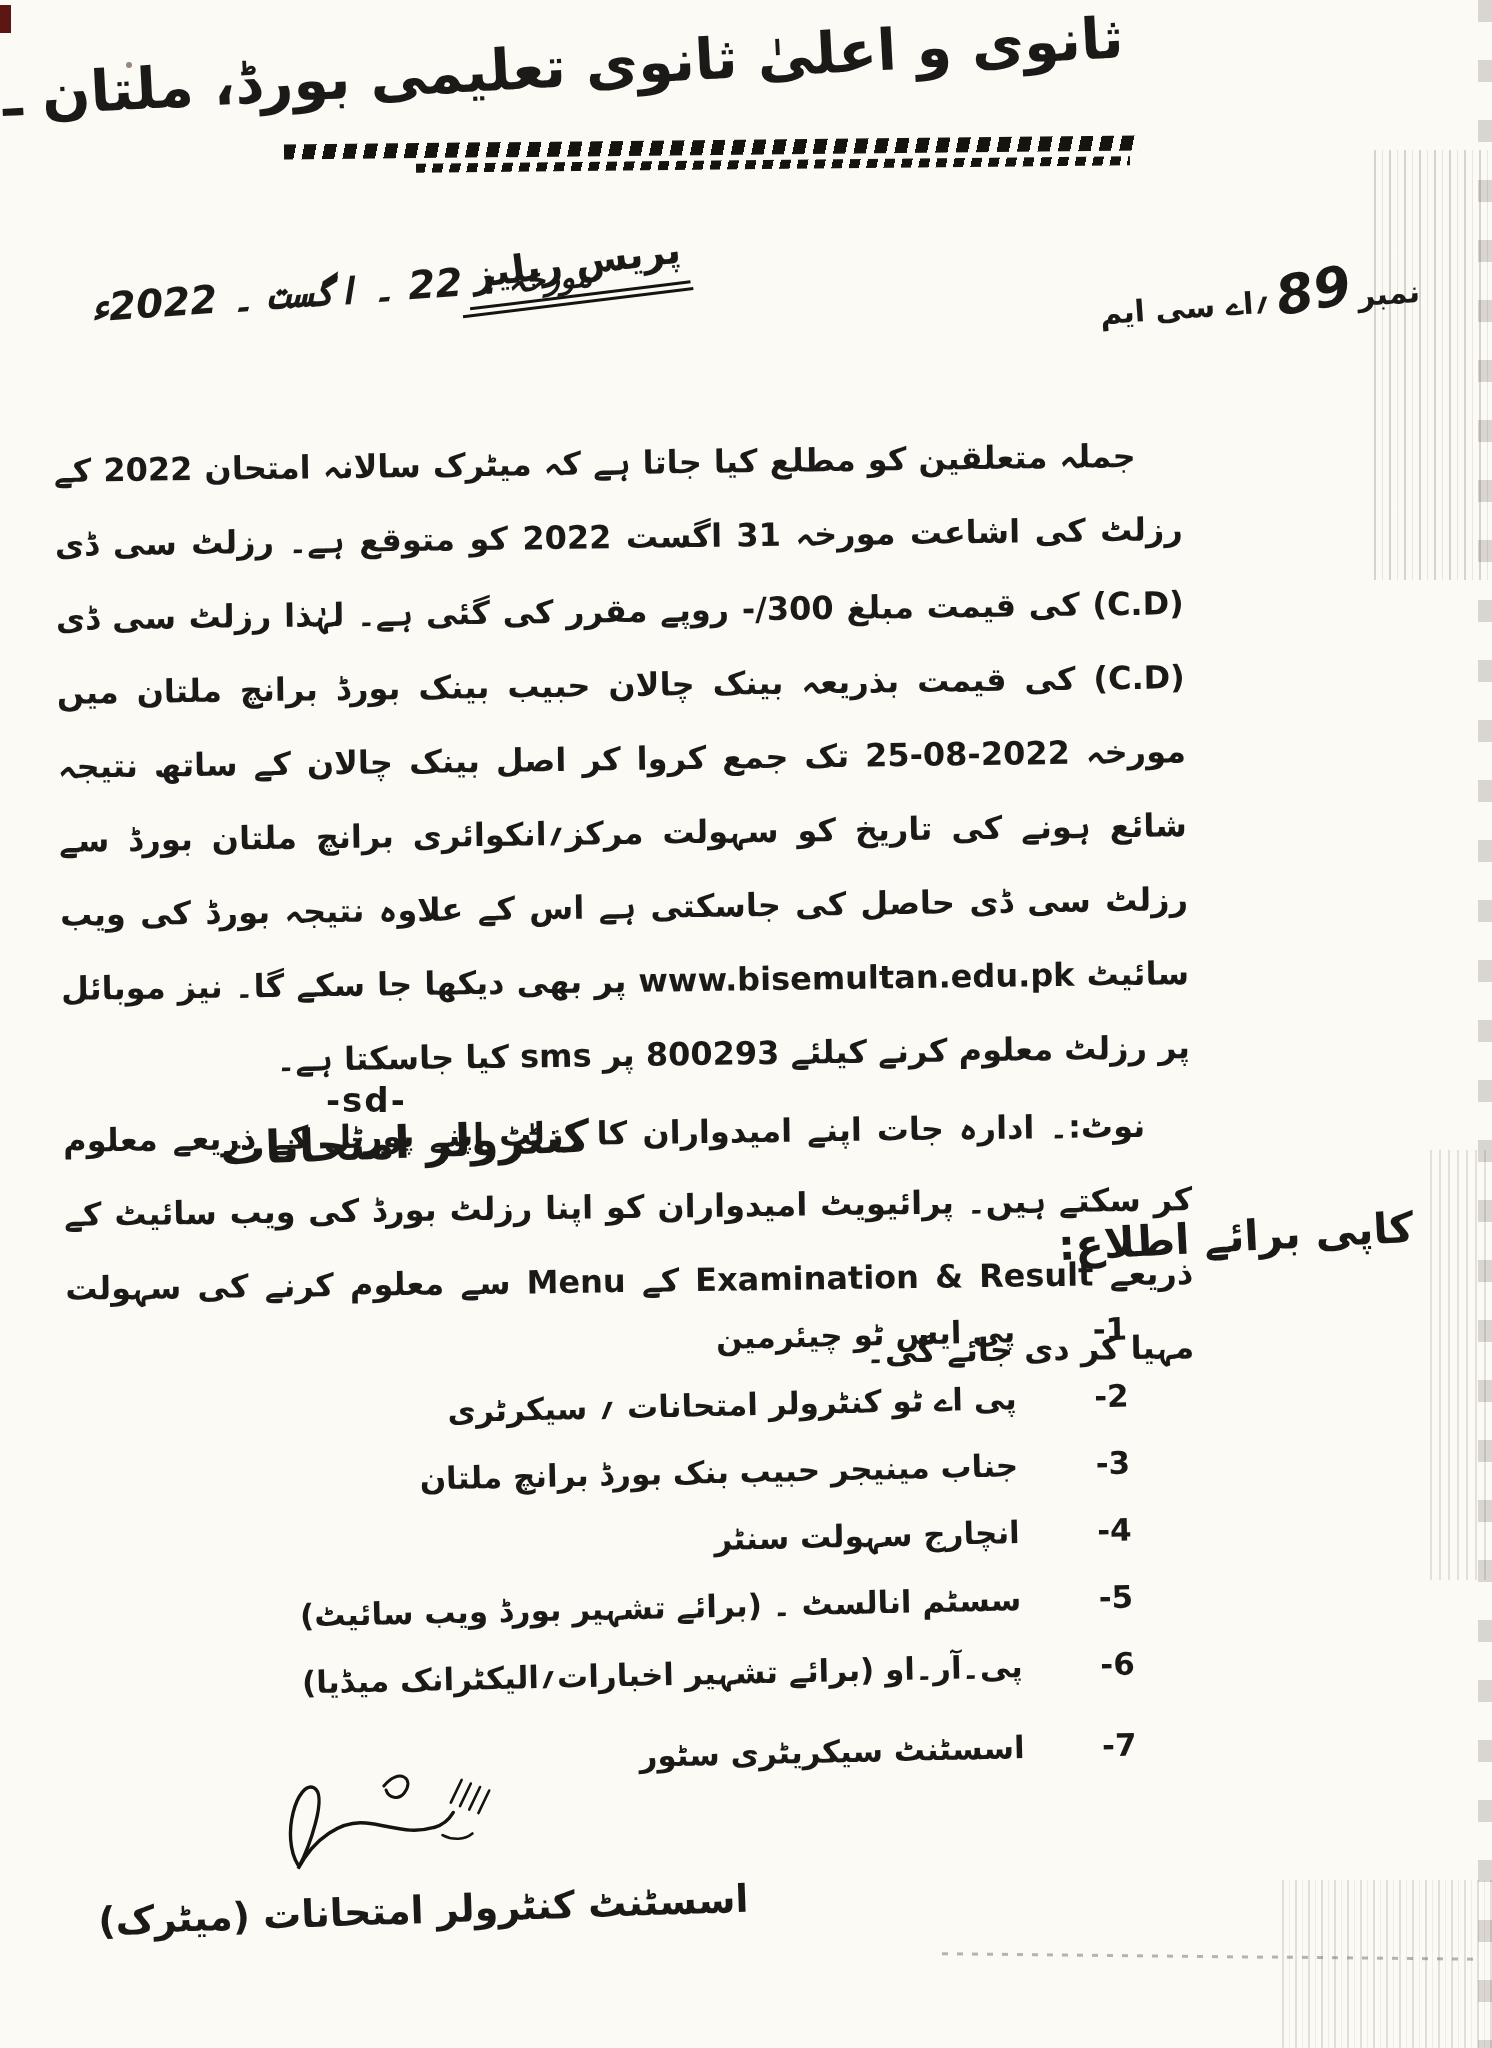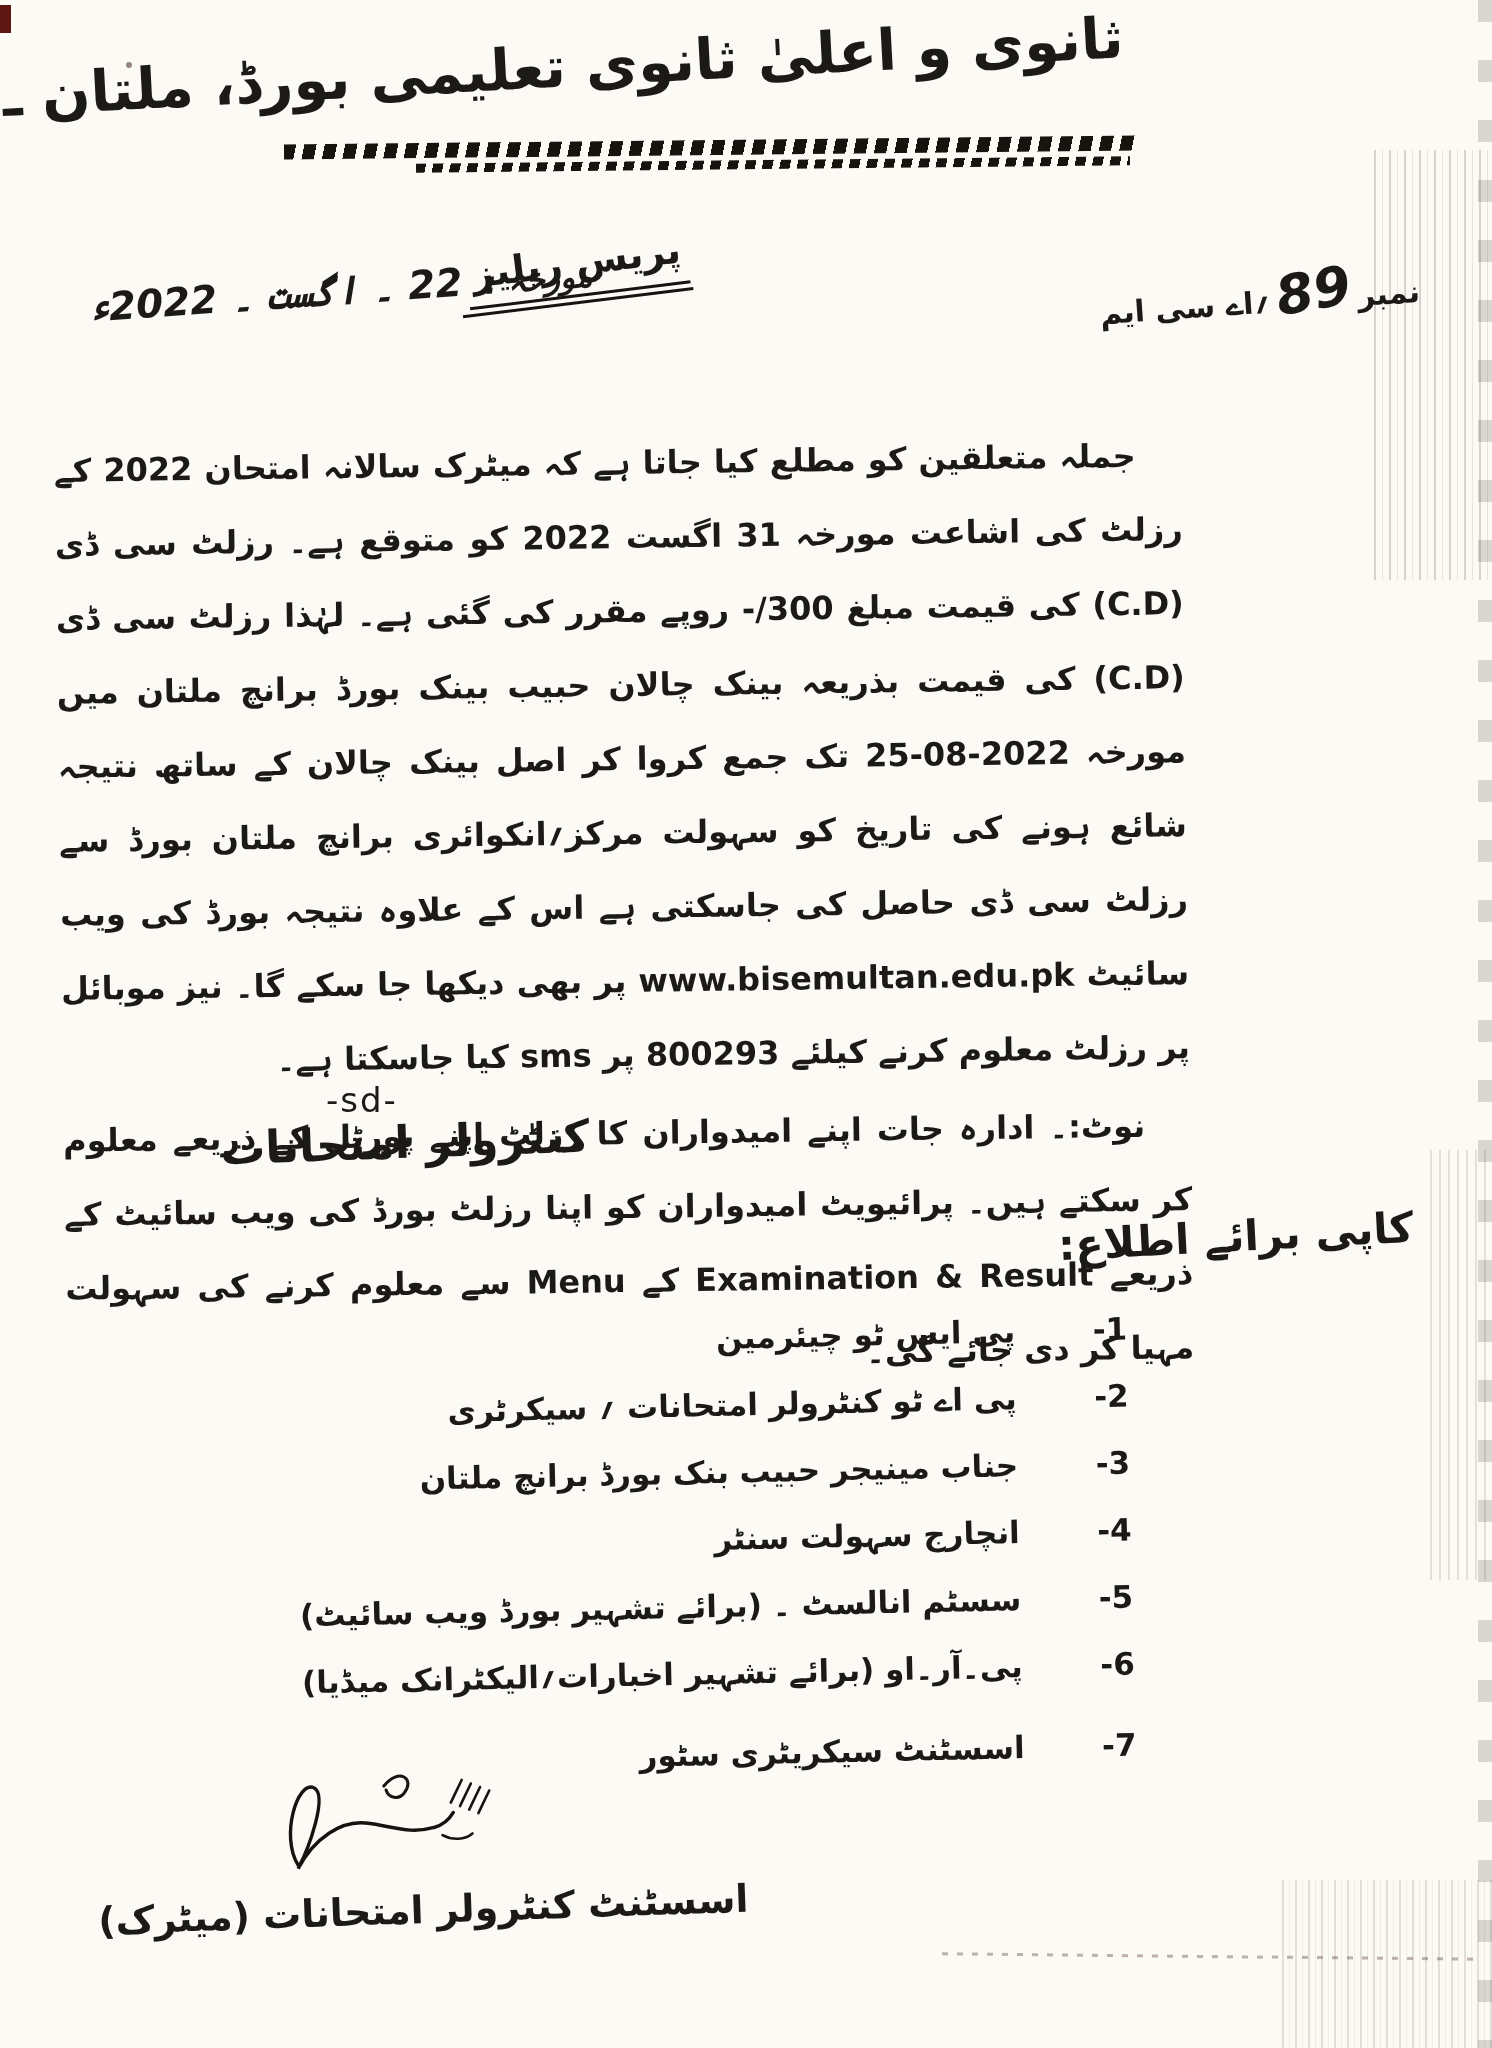--- a/index.html
+++ b/index.html
@@ -47,21 +47,21 @@
   .date-label{font-size:31px;font-weight:bold;font-style:italic;}
   .date-value{font-size:39px;font-weight:bold;font-style:italic;letter-spacing:2px;}
 
   
   .body-text{position:absolute;left:60px;top:426px;width:1128px;direction:rtl;
     text-align:justify;font-size:32px;font-weight:bold;line-height:74px;transform:rotate(-.8deg);}
   .body-text p{margin:0;text-indent:46px;}
   .body-text p.note{margin-top:4px;}
 
   
-  .sd{position:absolute;left:326px;top:1080px;font-size:34px;font-weight:normal;letter-spacing:2px;}
+  .sd{position:absolute;left:326px;top:1080px;font-size:34px;font-weight:bold;letter-spacing:2px;}
   .designation{position:absolute;left:220px;top:1116px;direction:rtl;font-size:45px;font-weight:bold;transform:rotate(-2deg);}
 
   
   .copy-heading{position:absolute;right:78px;top:1212px;direction:rtl;font-size:42px;font-weight:bold;transform:rotate(-3deg);white-space:nowrap;}
   .copy-list{position:absolute;right:360px;top:1320px;direction:rtl;transform:rotate(-1.3deg);}
   .copy-item{display:flex;align-items:baseline;gap:66px;height:67px;}
   .copy-item:last-child{margin-top:14px;}
   .copy-num{font-size:31px;font-weight:bold;direction:rtl;unicode-bidi:isolate;min-width:46px;}
   .copy-label{font-size:31px;font-weight:bold;white-space:nowrap;}
 

